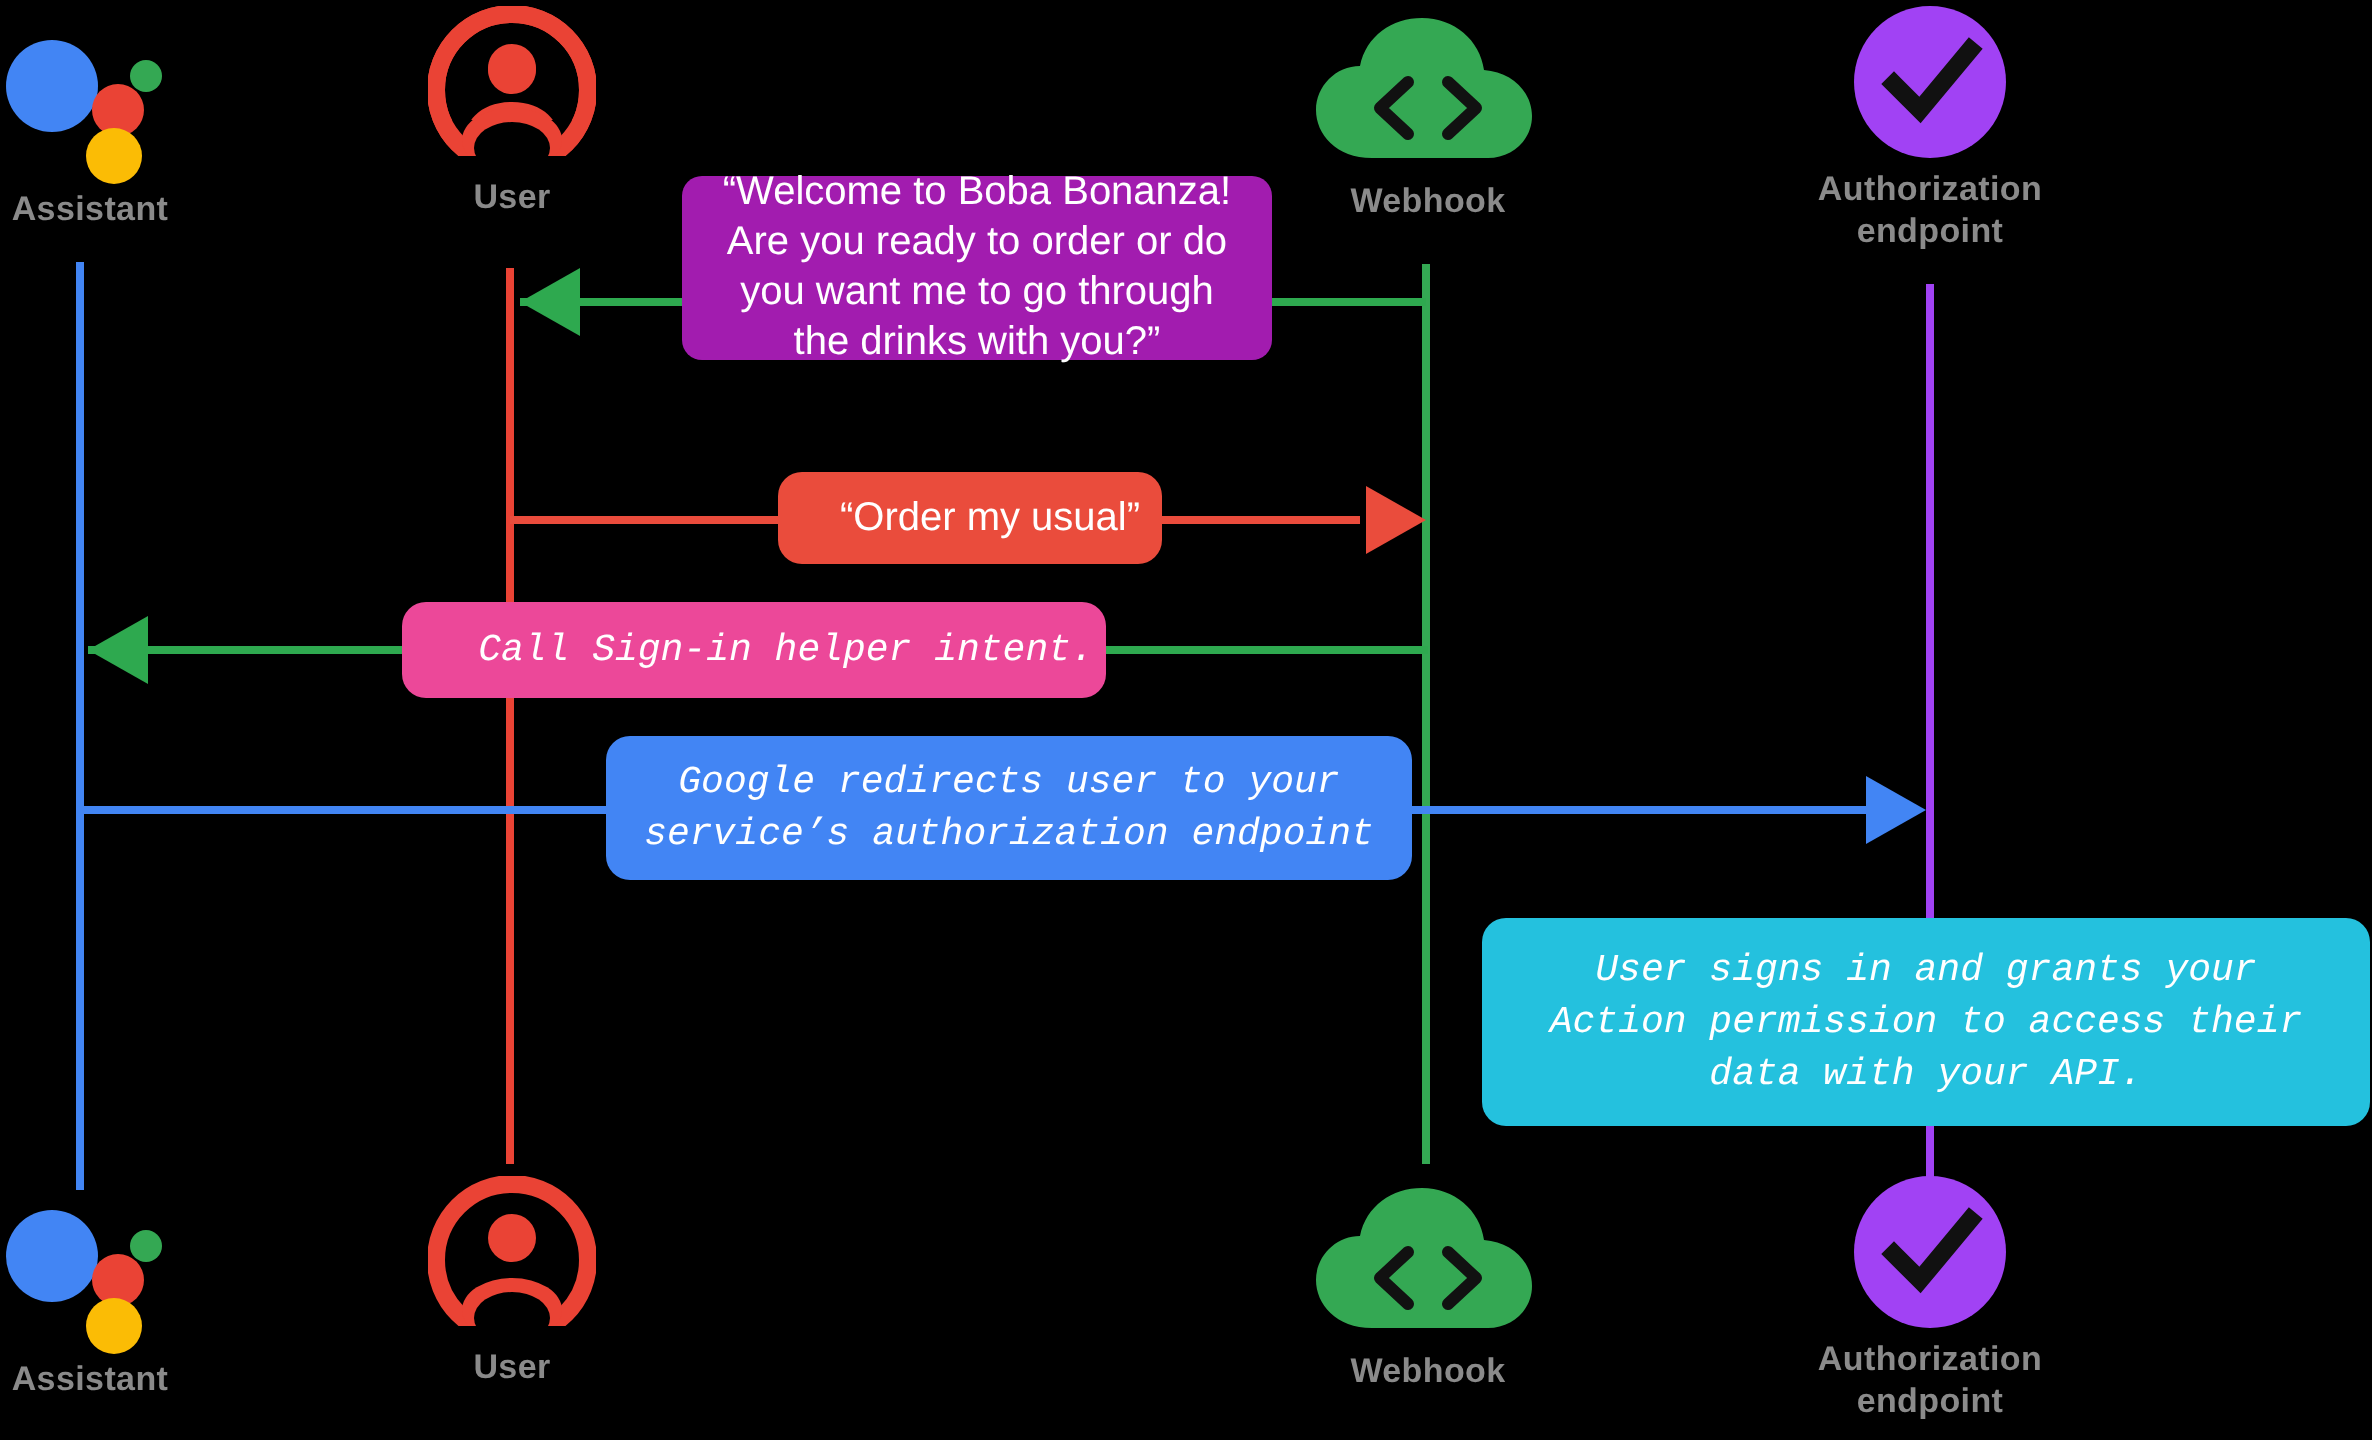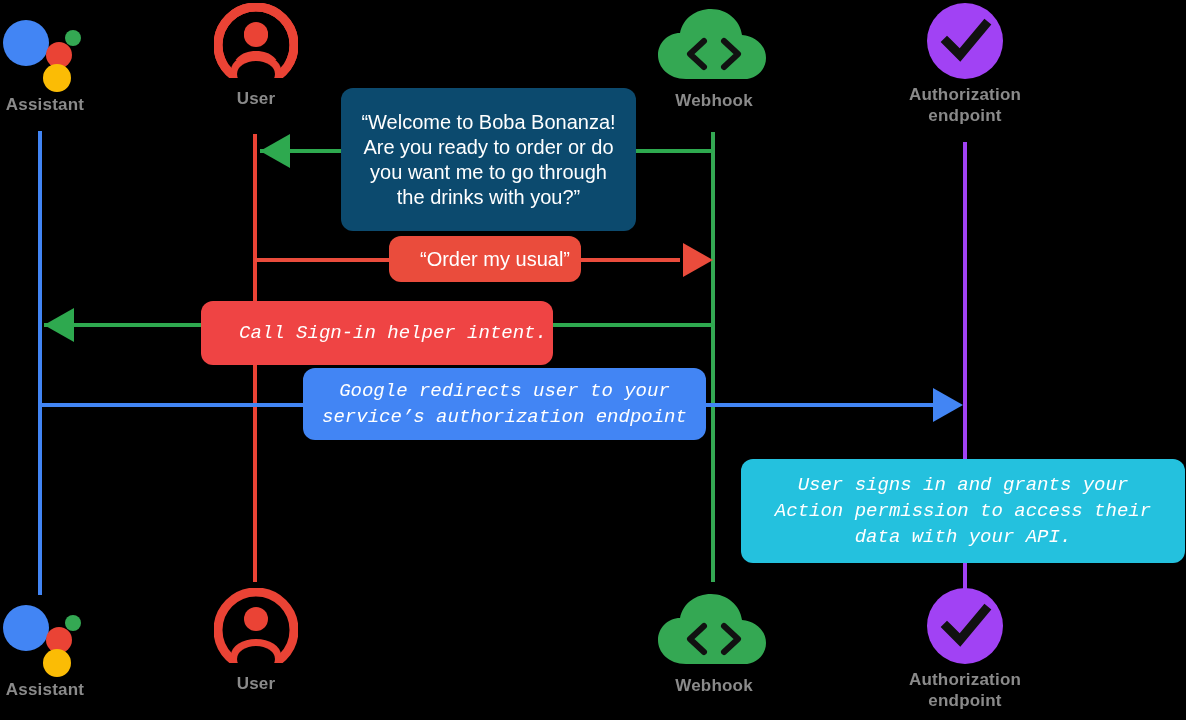--- a/index.html
+++ b/index.html
@@ -152,36 +152,36 @@
 endpoint</div>
   </div>
 
   <div class="lifeline" style="left:38px; top:131px; height:464px; background:#4285F4;"></div>
   <div class="lifeline" style="left:253px; top:134px; height:448px; background:#EA4335;"></div>
   <div class="lifeline" style="left:711px; top:132px; height:450px; background:#34A853;"></div>
   <div class="lifeline" style="left:963px; top:142px; height:448px; background:#A142F4;"></div>
 
   <div class="msg-line" style="left:260px; top:149px; width:453px; background:#2EA94F;"></div>
   <div class="arrow-head" style="left:260px; top:134px; border-right:30px solid #2EA94F;"></div>
-  <div class="bubble sans" style="left:341px; top:88px; width:295px; height:143px; background:#0c4a6e;">
+  <div class="bubble sans" style="left:341px; top:88px; width:295px; height:92px; background:#a21caf;border-radius:10px;">
     <span>“Welcome to Boba Bonanza!
 Are you ready to order or do
 you want me to go through
 the drinks with you?”</span>
   </div>
 
   <div class="msg-line" style="left:255px; top:258px; width:425px; background:#EA4C3C;"></div>
   <div class="arrow-head" style="left:683px; top:243px; border-left:30px solid #EA4C3C;"></div>
   <div class="bubble sans" style="left:389px; top:236px; width:192px; height:46px; background:#EA4C3C;padding-left:20px;">
     <span>“Order my usual”</span>
   </div>
 
   <div class="msg-line" style="left:44px; top:323px; width:670px; background:#2EA94F;"></div>
   <div class="arrow-head" style="left:44px; top:308px; border-right:30px solid #2EA94F;"></div>
-  <div class="bubble mono" style="left:201px; top:301px; width:352px; height:64px; background:#ef4444;padding-left:32px;">
+  <div class="bubble mono" style="left:201px; top:301px; width:352px; height:48px; background:#ec4899;padding-left:32px;">
     <span>Call Sign-in helper intent.</span>
   </div>
 
   <div class="msg-line" style="left:40px; top:403px; width:893px; background:#4285F4;"></div>
   <div class="arrow-head" style="left:933px; top:388px; border-left:30px solid #4285F4;"></div>
   <div class="bubble mono" style="left:741px; top:459px; width:444px; height:104px; background:#24C1DE;">
     <span>User signs in and grants your
 Action permission to access their
 data with your API.</span>
   </div>

